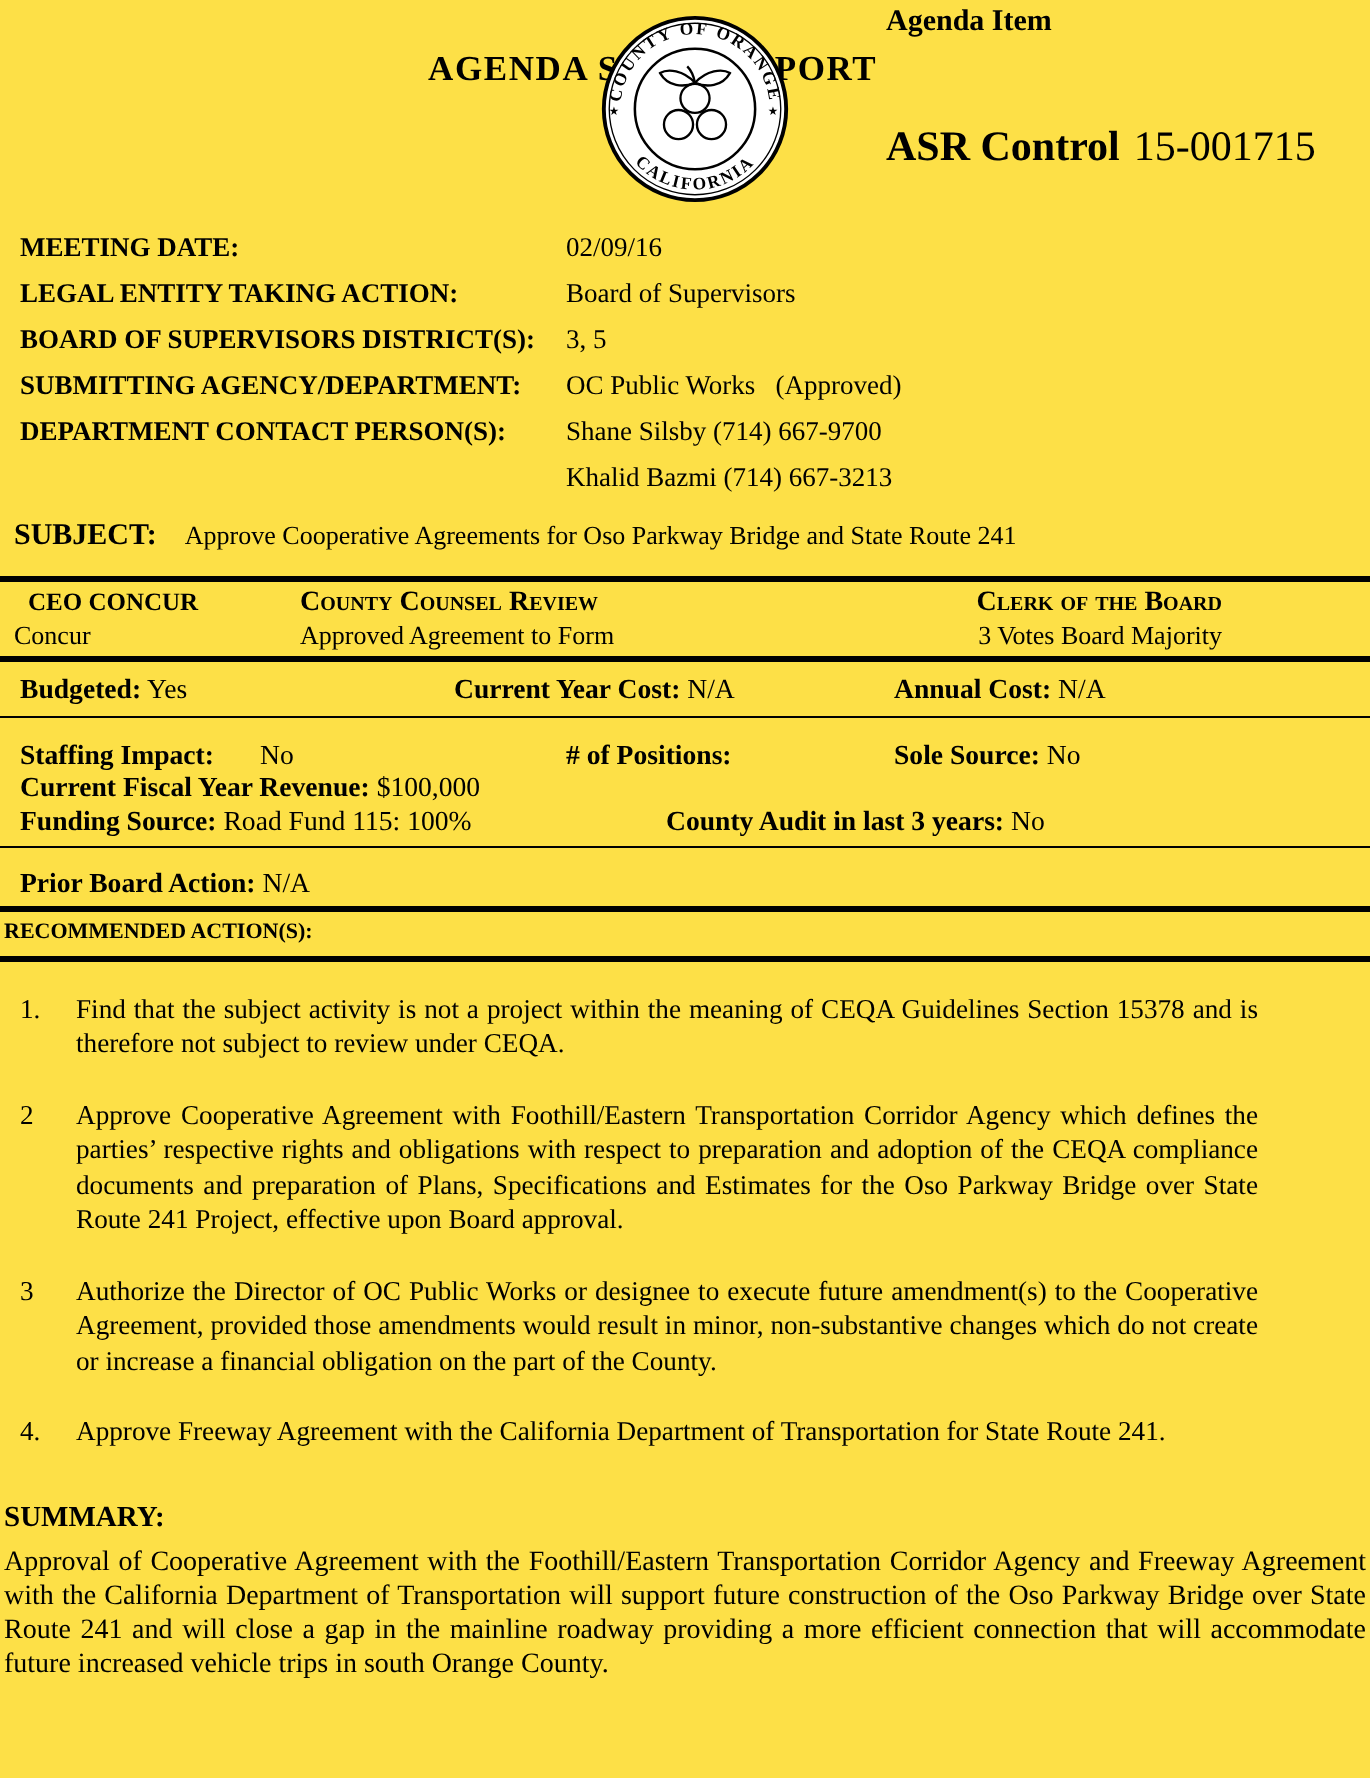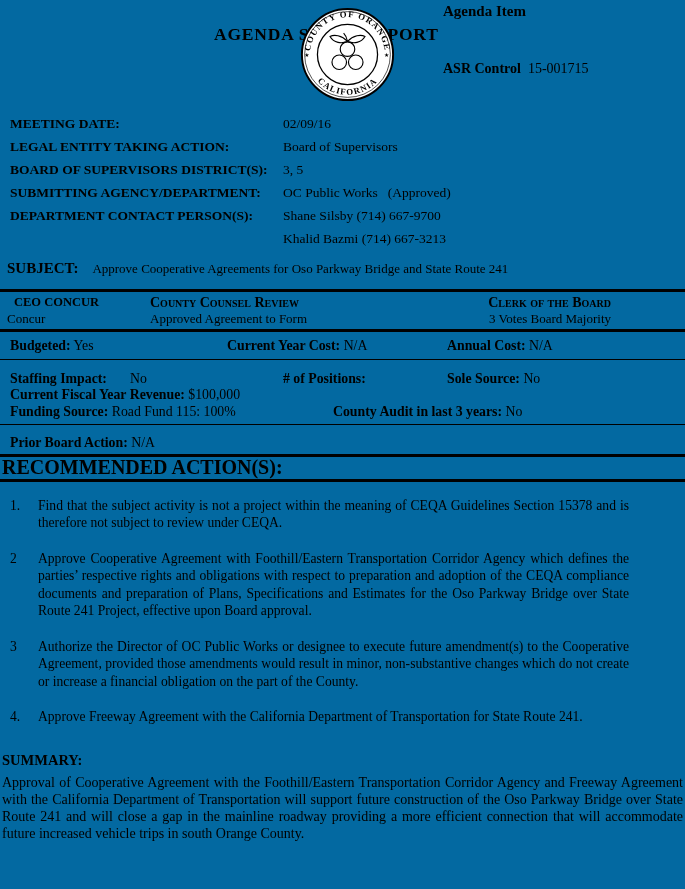--- a/index.html
+++ b/index.html
@@ -1,28 +1,28 @@
 <!DOCTYPE html>
 <html><head>
 <meta charset="utf-8">
 <style>
   * { margin:0; padding:0; box-sizing:border-box; }
   html,body { background:#ffffff; }
   .page {
     position:relative; width:685px; height:889px; margin:0 auto;
-    background:#0369a1; color:#000;
+    background:#fde047; color:#000;
     font-family:"Liberation Serif", serif; overflow:hidden;
   }
   
   .hdr { position:relative; height:112px; }
   .agenda-item { position:absolute; left:443px; top:3px; font-size:15px; font-weight:700; }
   .doc-title { position:absolute; left:214px; top:24px; font-size:17.5px; font-weight:700; letter-spacing:0.8px; white-space:nowrap; }
   .seal { position:absolute; left:299px; top:6px; width:97px; height:97px; }
   .seal text { font-family:"Liberation Serif", serif; }
-  .asr { position:absolute; left:443px; top:61px; font-size:14px; }
+  .asr { position:absolute; left:443px; top:61px; font-size:21px; }
   .asr-label { font-weight:700; margin-right:7px; }
   
   .meta { padding-left:10px; }
   .meta-row { display:grid; grid-template-columns:273px 1fr; line-height:23px; font-size:13.5px; }
   .meta-label { font-weight:700; }
   
   .subject { margin-top:9px; padding-left:7px; font-size:13px; line-height:18px; }
   .subject-label { font-weight:700; font-size:15px; margin-right:14px; }
   
   .strip {
@@ -40,21 +40,21 @@
   .budget { margin-top:6px; font-size:13.8px; }
   .brow { position:relative; height:16.5px; }
   .brow .cell { position:absolute; top:0; white-space:nowrap; }
   .blabel { font-weight:700; }
   .rule-thin { height:1px; background:#000; }
   .rule-thick { height:3px; background:#000; }
   .rt1 { margin-top:4px; }
   .row-gap { margin-top:11px; }
   .prior { margin-top:10px; }
   .band-top { margin-top:2px; }
-  .rec-heading { font-size:20px; font-weight:700; padding:2px 0 3px 2px; line-height:17px; }
+  .rec-heading { font-size:11px; font-weight:700; padding:2px 0 3px 2px; line-height:17px; }
   
   .list { margin:15px 56px 0 10px; font-size:13.6px; }
   .item { display:flex; margin-bottom:18px; }
   .item-num { width:28px; flex:none; line-height:17.5px; }
   .item-txt { flex:1; text-align:justify; line-height:17.5px; }
   
   .summary-heading { margin-top:26px; padding-left:2px; font-size:14.5px; font-weight:700; line-height:17px; }
   .summary-text { margin-top:5px; padding:0 2px; font-size:14px; line-height:17.2px; text-align:justify; }
 </style>
 </head>

